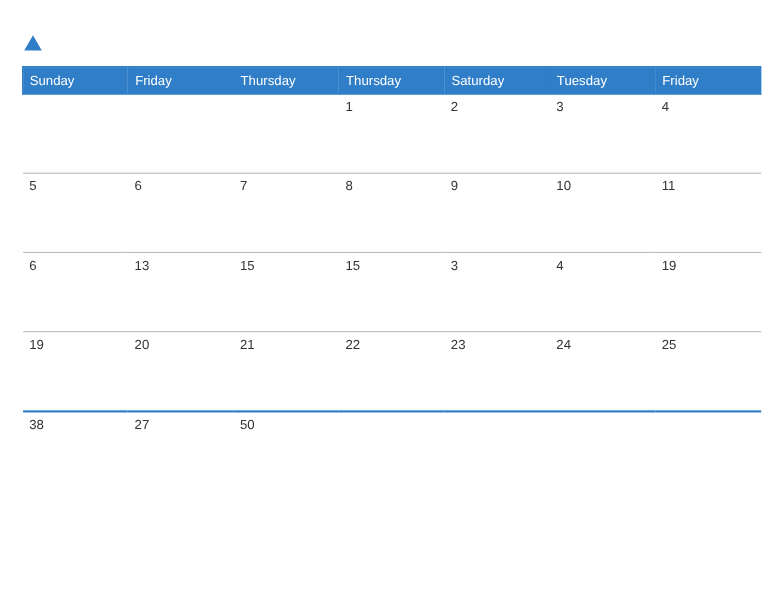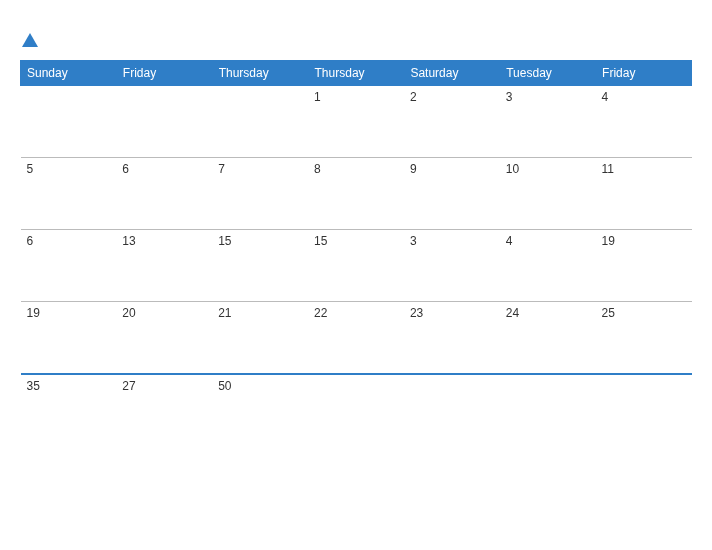--- a/index.html
+++ b/index.html
@@ -154,21 +154,21 @@
         <tr>
           <td><span class="day-number">19</span></td>
           <td><span class="day-number">20</span></td>
           <td><span class="day-number">21</span></td>
           <td><span class="day-number">22</span></td>
           <td><span class="day-number">23</span></td>
           <td><span class="day-number">24</span></td>
           <td><span class="day-number">25</span></td>
         </tr>
         <tr>
-          <td><span class="day-number">35</span></td>
+          <td><span class="day-number">38</span></td>
           <td><span class="day-number">27</span></td>
           <td><span class="day-number">50</span></td>
           <td class="empty-cell"></td>
           <td class="empty-cell"></td>
           <td class="empty-cell"></td>
           <td class="empty-cell"></td>
         </tr>
       </tbody>
   </table>
 </div>

